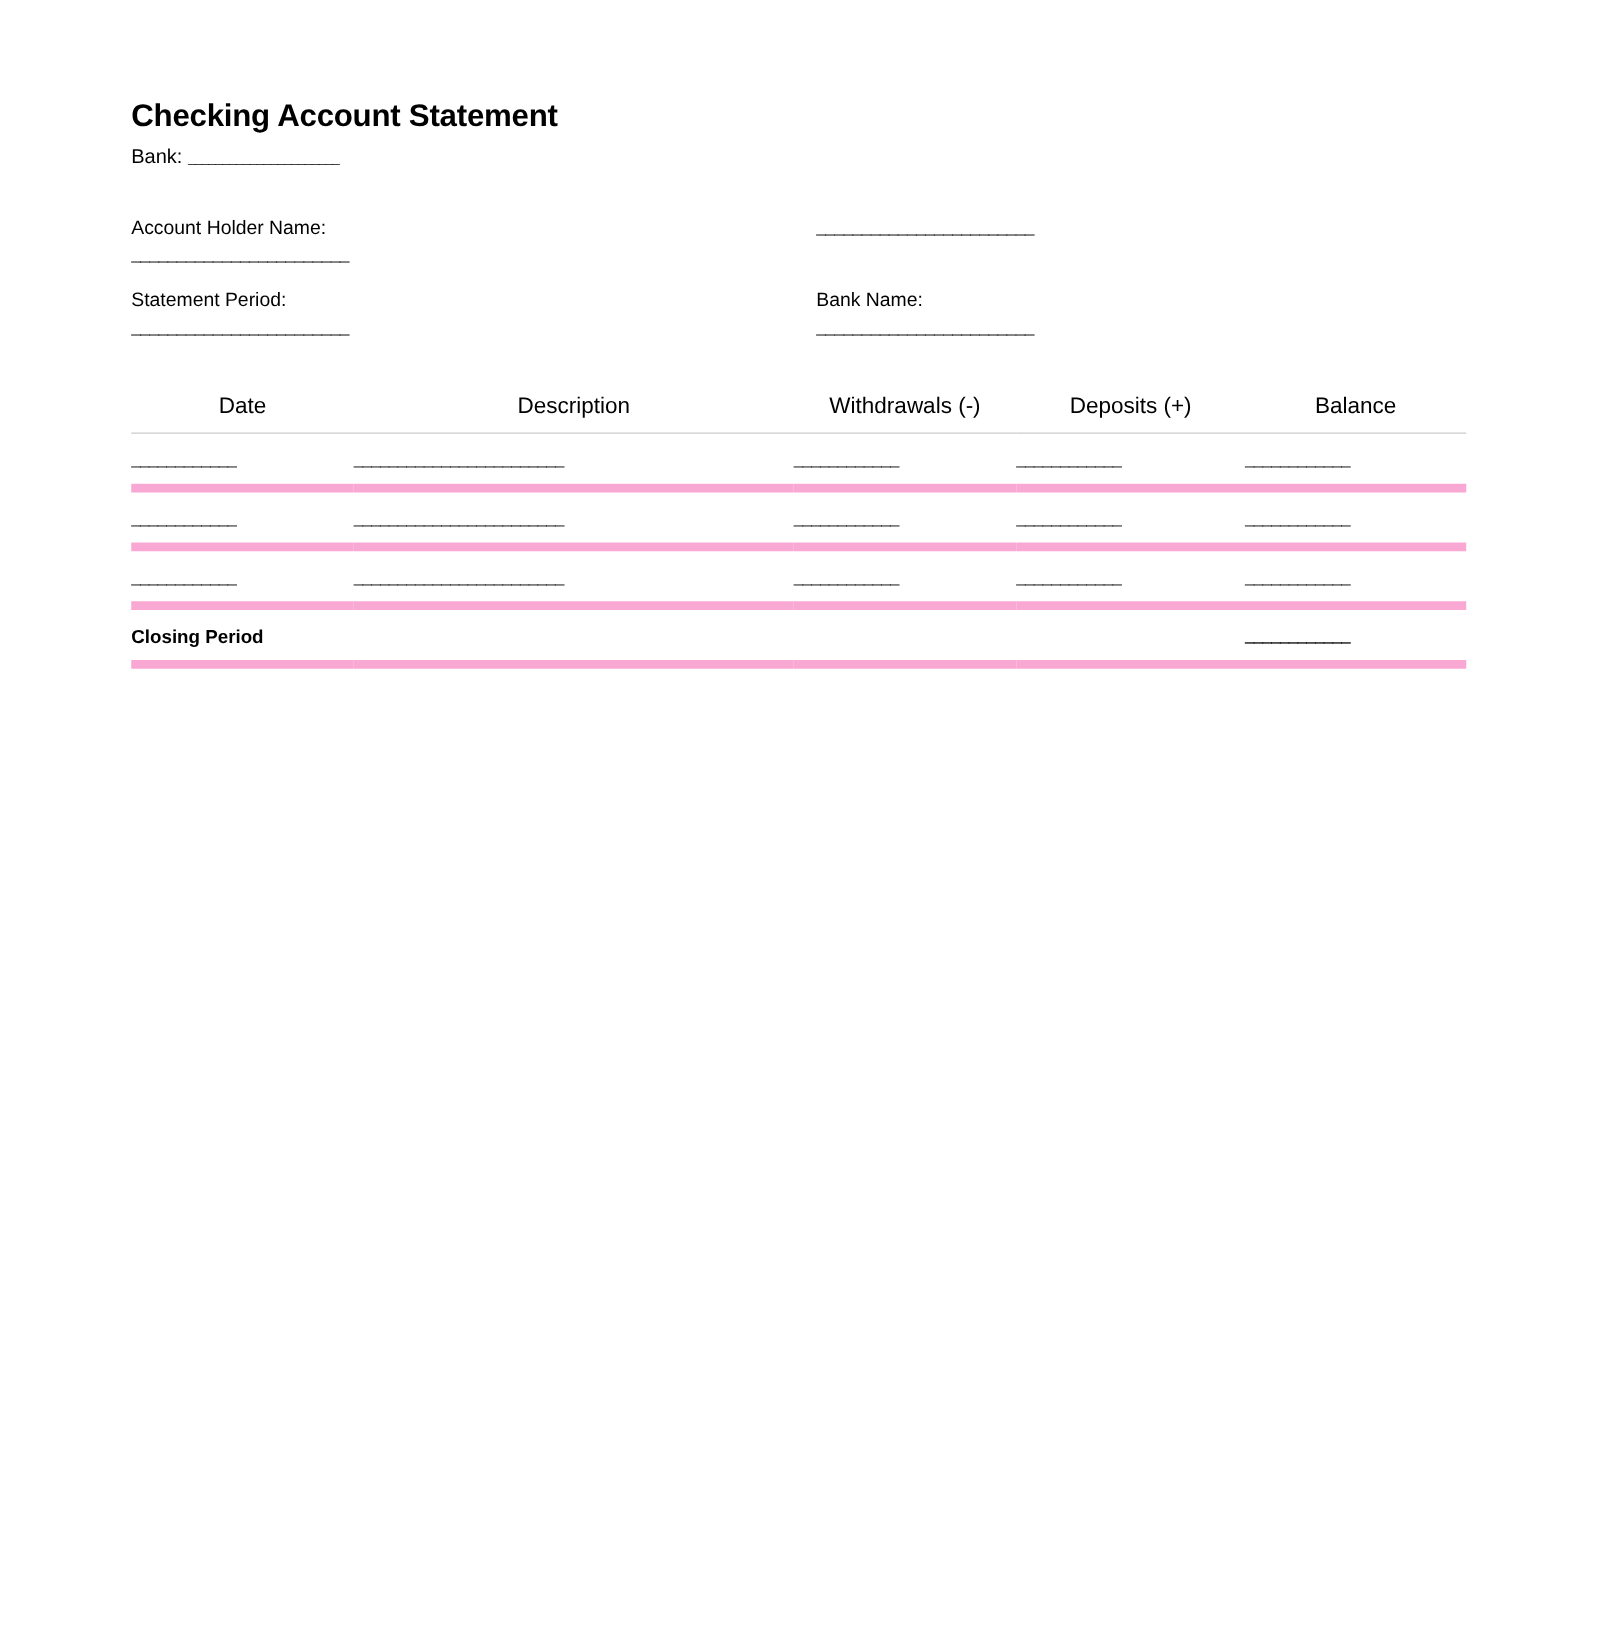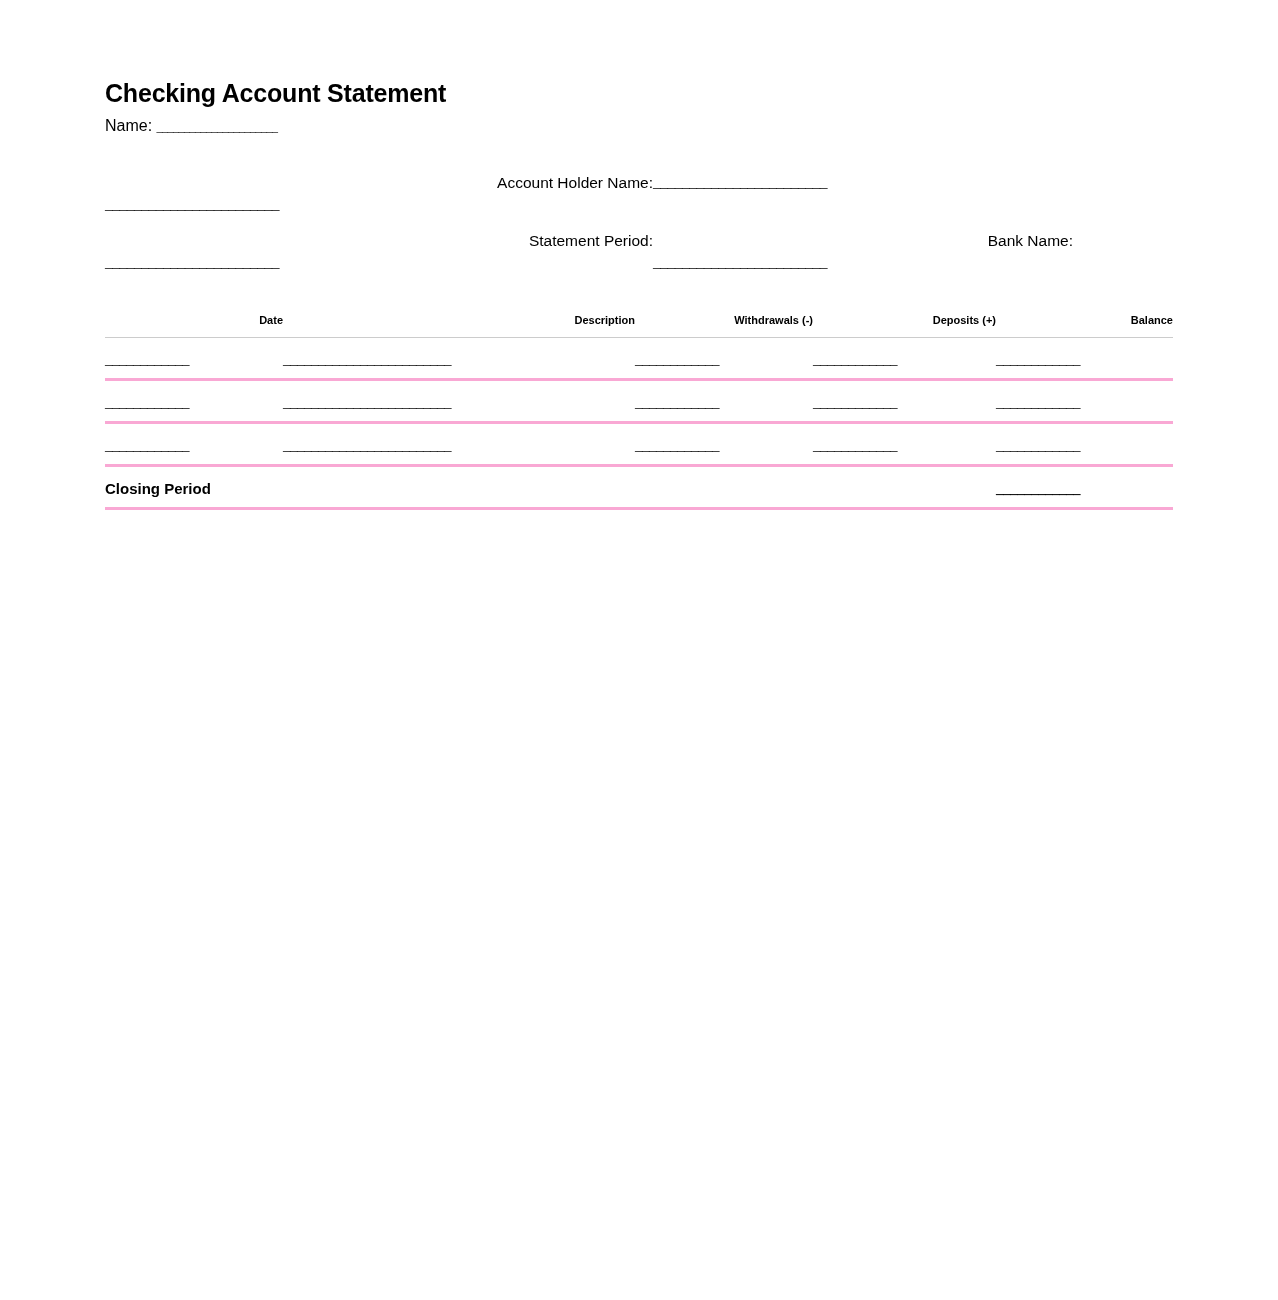--- a/index.html
+++ b/index.html
@@ -53,47 +53,46 @@
     row-gap: 14px;
     margin-bottom: 40px;
   }
   .field {
     font-size: 15.5px;
     line-height: 1.45;
   }
   .field-label {
     display: block;
     white-space: nowrap;
-    text-align: right;
   }
   .field-blank {
     display: block;
     font-size: 15.5px;
     margin-top: -1px;
   }
 
   
   table.ledger {
     width: 1068px;
     border-collapse: collapse;
     table-layout: fixed;
   }
   table.ledger th {
-    text-align: right;
-    font-size: 11px;
-    font-weight: bold;
+    text-align: center;
+    font-size: 18px;
+    font-weight: normal;
     padding: 0 0 11px 0;
     border-bottom: 1px solid #cccccc;
     vertical-align: bottom;
     white-space: nowrap;
   }
   table.ledger td {
     font-size: 15px;
     padding: 12px 0 10px 0;
-    border-bottom: 3px solid #f9a8d4;
+    border-bottom: 7px solid #f9a8d4;
     vertical-align: bottom;
     white-space: nowrap;
   }
   .col-date     { width: 178px; }
   .col-desc     { width: 352px; }
   .col-withdraw { width: 178px; }
   .col-deposit  { width: 183px; }
   .col-balance  { width: 177px; }
 
   .closing-row td {
@@ -119,21 +118,21 @@
   }
 </style>
 </head>
 <body>
 
 <div class="page">
 
   <h1 class="doc-title">Checking Account Statement</h1>
 
   <div class="date-line">
-    <span>Name:</span>
+    <span>Bank:</span>
     <span class="blank blank-date">______________________</span>
   </div>
 
   <div class="meta-grid">
 
     <div class="field">
       <span class="field-label">Account Holder Name:</span>
       <span class="field-blank blank">________________________</span>
     </div>
 

